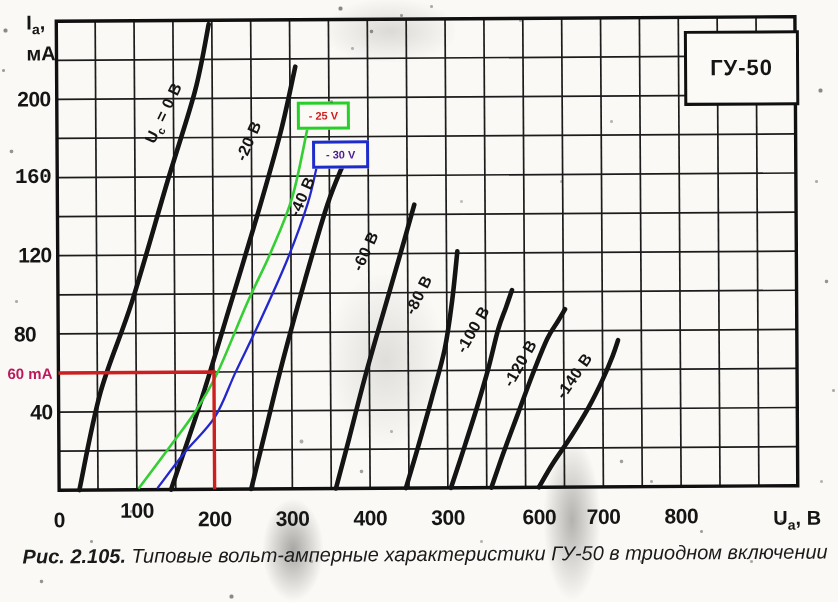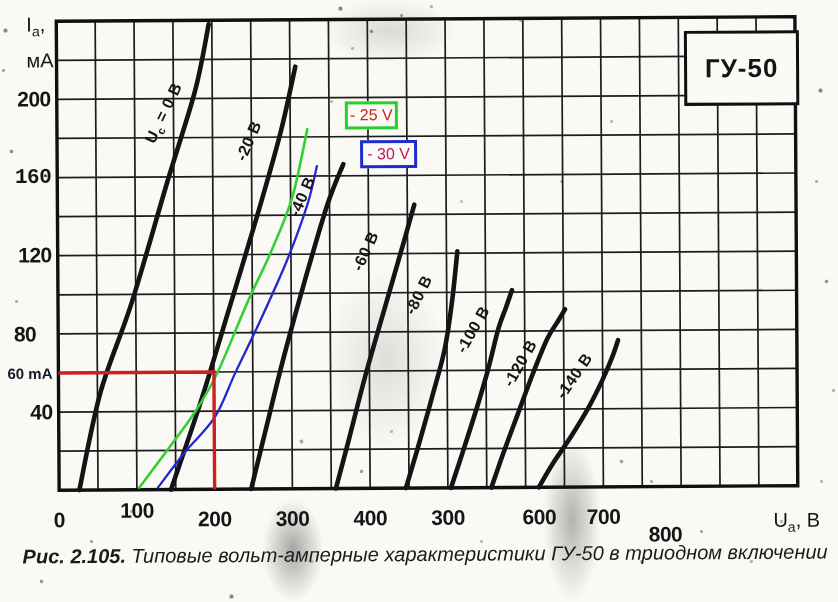--- a/index.html
+++ b/index.html
@@ -7,28 +7,28 @@
     position:relative; width:838px; height:602px; overflow:hidden;
     background:#faf9f5;
     font-family:"Liberation Sans", sans-serif;
     color:#151515;
   }
   .scan{ position:absolute; left:0; top:0; width:838px; height:602px; transform:rotate(-0.35deg); }
   svg{ position:absolute; left:0; top:0; }
   .ov{ position:absolute; white-space:nowrap; }
   .ytick{ font-size:21px; font-weight:bold; transform:translate(-100%,-50%); letter-spacing:-.5px;}
   .xtick{ font-size:21px; font-weight:bold; transform:translate(-50%,0); letter-spacing:-.5px;}
-  .axis-title{ font-size:20px; font-weight:normal; line-height:29px;}
+  .axis-title{ font-size:20px; font-weight:bold; line-height:24px;}
   sub{ font-size:70%; }
   .curve-label{ font-size:16px; font-weight:bold; letter-spacing:.5px;
     transform:translate(-50%,-50%) rotate(-65deg); transform-origin:center; }
   .tube-label{ display:flex; align-items:center; justify-content:center;
-    font-size:26px; font-weight:bold; letter-spacing:1px; }
+    font-size:22px; font-weight:bold; letter-spacing:1px; }
   .ann-box{ display:flex; align-items:center; justify-content:center;
-    font-size:16px; font-weight:normal; background:#fbfaf6; box-sizing:border-box;margin-left:48px;}
+    font-size:11px; font-weight:bold; background:#fbfaf6; box-sizing:border-box;}
   .marker-label{ font-size:15px; font-weight:bold; transform:translateY(-50%); }
   .caption{ position:absolute; left:5px; top:543px; width:828px; font-size:20px; font-style:italic; color:#1a1a1a;}
   .caption b{ font-weight:bold;margin-left:16px; }
   .smudge{ position:absolute; pointer-events:none; }
   .specks{ position:absolute; left:0; top:0; width:1px; height:1px; background:transparent; border-radius:50%;
     box-shadow:
       340px 8px 0 1.5px rgba(25,25,25,.5), 401px 15px 0 1px rgba(25,25,25,.4),
       371px 31px 0 1.2px rgba(25,25,25,.45), 431px 6px 0 1px rgba(25,25,25,.35),
       352px 48px 0 1px rgba(25,25,25,.3), 820px 90px 0 1.5px rgba(25,25,25,.5),
       826px 281px 0 1.2px rgba(25,25,25,.45), 816px 181px 0 1px rgba(25,25,25,.35),
@@ -105,39 +105,39 @@
 
     <div class="ov axis-title" style="left:28px; top:8px;">
       <div><span>I</span><sub>а</sub><span>,</span></div>
       <div>мА</div>
     </div>
 
     <div class="ov axis-title" style="left:772px; top:508px;">
       <span>U</span><sub>а</sub><span>, В</span>
     </div>
 
-    <div class="ov marker-label" id="marker-label" style="left:7px; top:371px; color:#0f172a;">60 mA</div>
+    <div class="ov marker-label" id="marker-label" style="left:7px; top:371px; color:#be185d;">60 mA</div>
 
     <div class="ov tube-label" style="left:688px; top:35px; width:110px; height:70px;">ГУ-50</div>
 
     <div id="annotations">
         <div class="ov ann-box" style="left: 298px; top: 101px; width: 53px; height: 28px; border: 3px solid rgb(40, 207, 40); color: rgb(208, 29, 29);">- 25 V</div>
-        <div class="ov ann-box" style="left: 313px; top: 140px; width: 57px; height: 28px; border: 3px solid rgb(31, 44, 204); color: #be185d;">- 30 V</div>
+        <div class="ov ann-box" style="left: 313px; top: 140px; width: 57px; height: 28px; border: 3px solid rgb(31, 44, 204); color: #4c1d95;">- 30 V</div>
       </div>
 
     <div id="ticks">
         <div class="ov xtick" style="left: 58px; top: 506px;">0</div>
         <div class="ov xtick" style="left: 135.75px; top: 497px;">100</div>
         <div class="ov xtick" style="left: 213.5px; top: 506px;">200</div>
         <div class="ov xtick" style="left: 291.25px; top: 506px;">300</div>
         <div class="ov xtick" style="left: 369px; top: 506px; text-align: center;">400</div>
         <div class="ov xtick" style="left: 446.75px; top: 506px;">300</div>
         <div class="ov xtick" style="left: 538px; top: 506px;">600</div>
         <div class="ov xtick" style="left: 602.25px; top: 506px;">700</div>
-        <div class="ov xtick" style="left: 664px; top: 506px; margin-top: 18px;">800</div>
+        <div class="ov xtick" style="left: 680px; top: 506px;">800</div>
         <div class="ov ytick" style="left: 52px; top: 409.832px;">40</div>
         <div class="ov ytick" style="left: 36px; top: 331.664px;">80</div>
         <div class="ov ytick" style="left: 52px; top: 253.496px;">120</div>
         <div class="ov ytick" style="left: 52px; top: 175.328px; font-family: Liberation Mono, monospace;">160</div>
         <div class="ov ytick" style="left: 52px; top: 97.16px;">200</div>
       </div>
     <div id="curve-labels">
         <div class="ov curve-label" style="left: 166px; top: 112px; transform: translate(-50%, -50%) rotate(-64deg);"><span>U</span><sub>c</sub><span> = 0 В</span></div>
         <div class="ov curve-label" style="left: 250px; top: 140px; transform: translate(-50%, -50%) rotate(-66deg);">-20 В</div>
         <div class="ov curve-label" style="left: 303px; top: 196px; transform: translate(-50%, -50%) rotate(-66deg);">-40 В</div>

